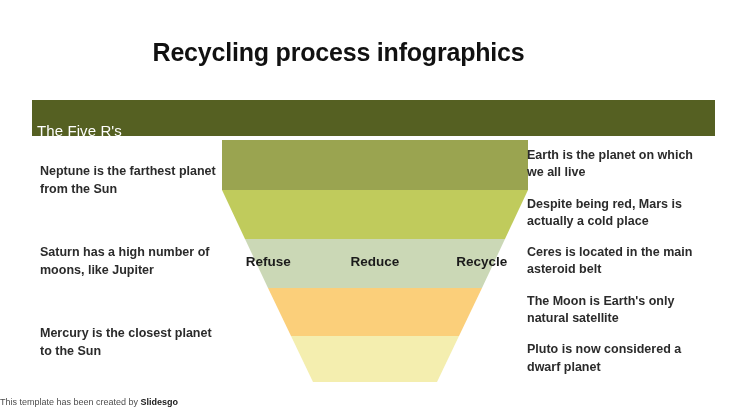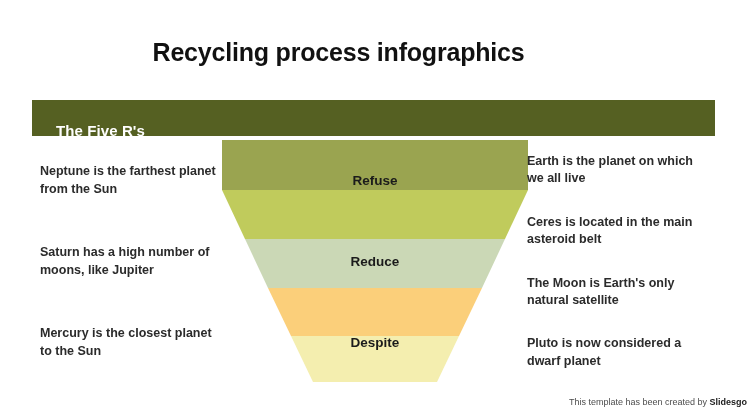--- a/index.html
+++ b/index.html
@@ -35,22 +35,22 @@
     top: 100px;
     width: 683px;
     height: 36px;
     background: #556022;
     display: flex;
     align-items: center;
   }
   .section-bar-label {
     color: #ffffff;
     font-size: 15px;
-    font-weight: bold;
-    padding-left: 24px;
+    font-weight: normal;
+    padding-left: 5px;
     letter-spacing: 0.1px;
     margin-top: 24px;
   }
 
   
   .infographic {
     position: absolute;
     left: 0;
     top: 140px;
     width: 747px;
@@ -94,39 +94,39 @@
     top: 0;
     display: block;
   }
   .funnel-labels {
     position: absolute;
     left: 0;
     top: 0;
     width: 320px;
     height: 243px;
     display: flex;
-    flex-direction: column;
+    flex-direction: row;
   }
   .funnel-label {
     flex: 1 1 0;
     display: flex;
     align-items: center;
     justify-content: center;
     font-size: 13.5px;
     font-weight: bold;
     color: #1b1b1b;
   }
 
   
   .footer {
     position: absolute;
     left: 0;
     top: 397px;
     width: 747px;
-    text-align: right;
+    text-align: left;
     font-size: 9px;
     color: #4d4d4d;
   }
   .footer b { color: #1b1b1b; }
 </style>
 </head>
 <body>
 
 <div class="slide-title">Recycling process infographics</div>
 
@@ -146,26 +146,27 @@
     <svg width="320" height="243" viewBox="0 0 320 243">
       <polygon points="7,0 313,0 313,50 7,50" fill="#9aa450"></polygon>
       <polygon points="7,50 313,50 290,99 30,99" fill="#c0cb5c"></polygon>
       <polygon points="30,99 290,99 267,148 53,148" fill="#cbd8b6"></polygon>
       <polygon points="53,148 267,148 244,196 76,196" fill="#fbcf7a"></polygon>
       <polygon points="76,196 244,196 222,242 98,242" fill="#f4eeaf"></polygon>
     </svg>
     <div class="funnel-labels">
       <div class="funnel-label">Refuse</div>
       <div class="funnel-label">Reduce</div>
-      <div class="funnel-label">Despite</div>
+      <div class="funnel-label">Recycle</div>
     </div>
   </div>
 
   <div class="col-right">
     <div class="desc-row">Earth is the planet on which we all live</div>
+    <div class="desc-row">Despite being red, Mars is actually a cold place</div>
     <div class="desc-row">Ceres is located in the main asteroid belt</div>
     <div class="desc-row">The Moon is Earth's only natural satellite</div>
     <div class="desc-row">Pluto is now considered a dwarf planet</div>
   </div>
 
 </div>
 
 <div class="footer">
   <span>This template has been created by </span><b>Slidesgo</b>
 </div>

